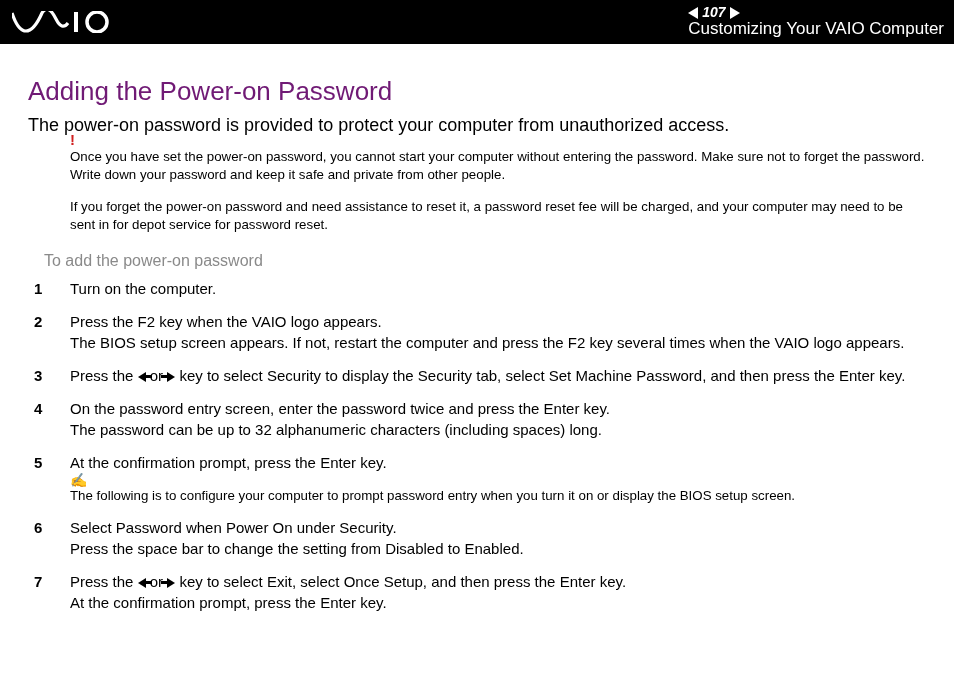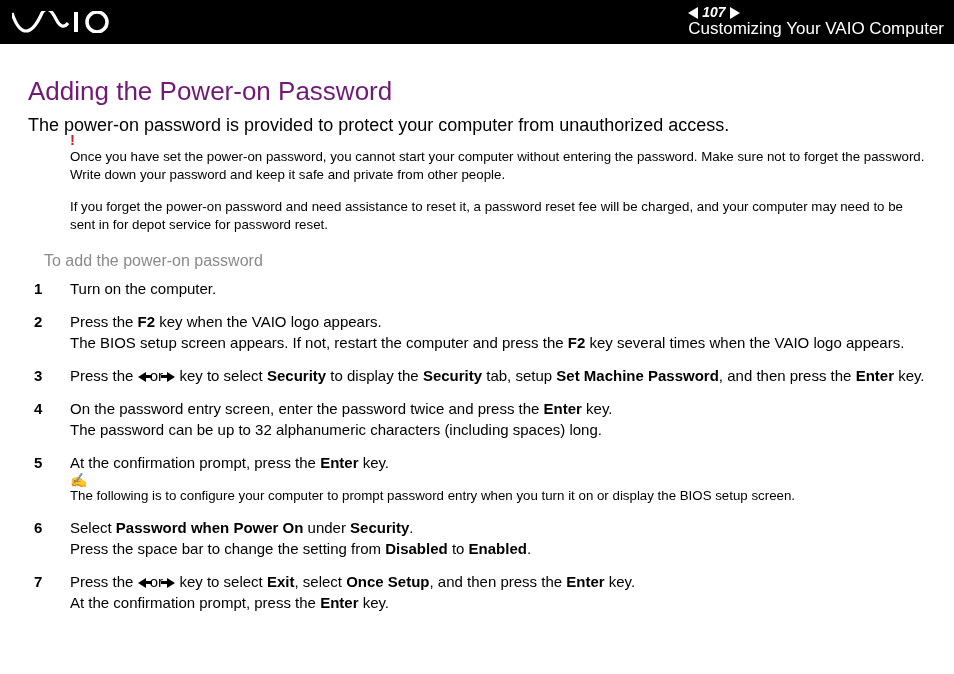--- a/index.html
+++ b/index.html
@@ -113,21 +113,21 @@
     margin-bottom: 12px;
     line-height: 1.4;
   }
   ol.steps > li::before {
     content: counter(step);
     position: absolute;
     left: 6px;
     top: 0;
     font-weight: bold;
   }
-  .b { font-weight: bold; }
+  .b { font-weight: normal; }
   .inline-arrow-left, .inline-arrow-right {
     display: inline-block;
     vertical-align: -1px;
   }
   .inline-arrow-left {
     width:0;height:0;
     border-top:5px solid transparent;
     border-bottom:5px solid transparent;
     border-right:8px solid #000;
     position:relative;
@@ -183,21 +183,21 @@
 
   <ol class="steps">
     <li><span>Turn on the computer.</span></li>
 
     <li>
       <span>Press the </span><span class="b">F2</span><span> key when the VAIO logo appears.</span><br>
       <span>The BIOS setup screen appears. If not, restart the computer and press the </span><span class="b">F2</span><span> key several times when the VAIO logo appears.</span>
     </li>
 
     <li>
-      <span>Press the </span><span class="inline-arrow-left"></span><span> or </span><span class="inline-arrow-right"></span><span> key to select </span><span class="b">Security</span><span> to display the </span><span class="b">Security</span><span> tab, setup </span><span class="b">Set Machine Password</span><span>, and then press the </span><span class="b">Enter</span><span> key.</span>
+      <span>Press the </span><span class="inline-arrow-left"></span><span> or </span><span class="inline-arrow-right"></span><span> key to select </span><span class="b">Security</span><span> to display the </span><span class="b">Security</span><span> tab, select </span><span class="b">Set Machine Password</span><span>, and then press the </span><span class="b">Enter</span><span> key.</span>
     </li>
 
     <li>
       <span>On the password entry screen, enter the password twice and press the </span><span class="b">Enter</span><span> key.</span><br>
       <span>The password can be up to 32 alphanumeric characters (including spaces) long.</span>
     </li>
 
     <li>
       <span>At the confirmation prompt, press the </span><span class="b">Enter</span><span> key.</span>
       <div class="note-block" style="margin-left:0;margin-top:14px;margin-bottom:0">

